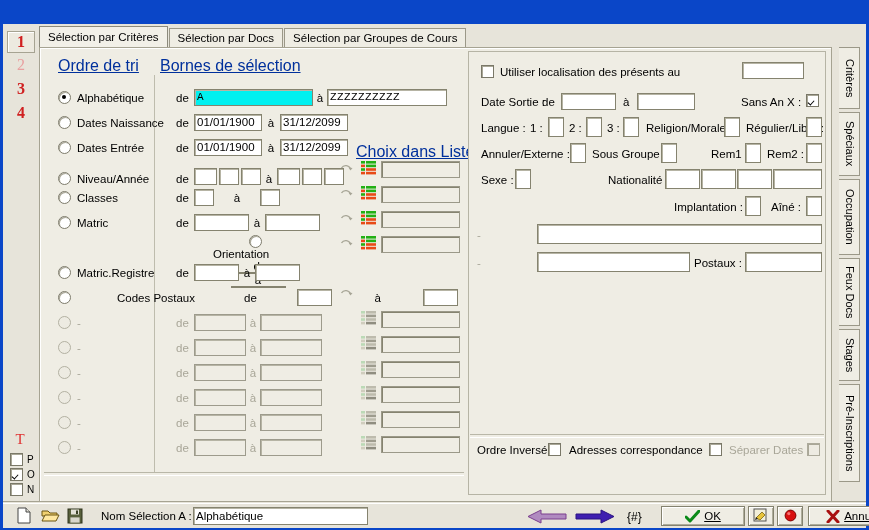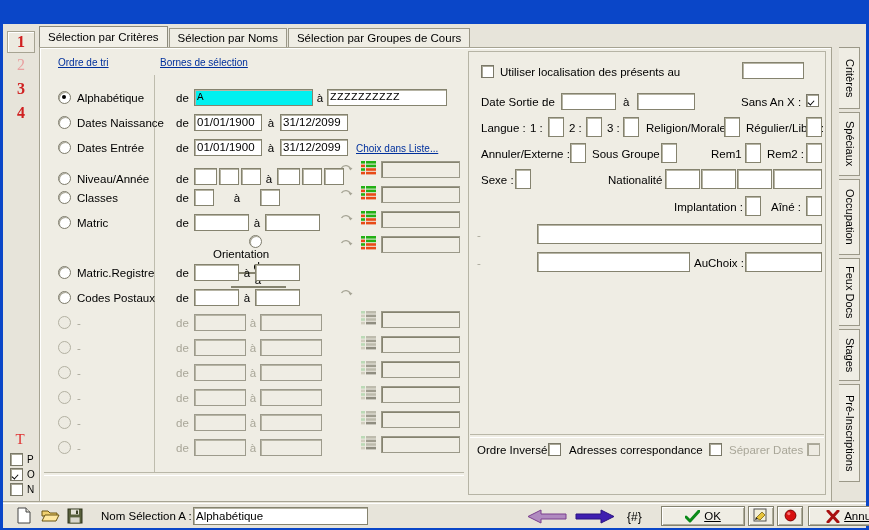--- a/index.html
+++ b/index.html
@@ -46,21 +46,21 @@
        border:solid #000;border-width:0 1.6px 1.6px 0;transform:rotate(42deg);}
   .cbx.dis{background:#EDEBE2;border-color:#ACAA9B;}
 
   
   #page{position:absolute;left:36px;top:23px;width:793px;height:455px;
         background:#EFEDE4;border:1px solid #A6A392;box-shadow:inset 1px 1px 0 #fff;box-sizing:border-box;}
   #leftpane{position:absolute;left:4px;top:3px;width:420px;height:444px;}
   #rightpane{position:absolute;left:428px;top:3px;width:358px;height:444px;
              background:#EFEDE4;border:1px solid #B6B4A5;box-sizing:border-box;}
 
-  .hdrlink{color:#00309C;text-decoration:underline;font-size:10px;white-space:nowrap;}
+  .hdrlink{color:#00309C;text-decoration:underline;font-size:16px;white-space:nowrap;}
 
   
   .row{position:absolute;left:0;height:25px;display:flex;align-items:center;}
   .radio{width:11px;height:11px;border-radius:50%;background:#fff;border:1px solid #7D7B6B;
          box-shadow:inset 1px 1px 0 #A9A797;position:relative;flex:none;margin-right:6px;}
   .radio.on::after{content:"";position:absolute;left:3px;top:3px;width:4px;height:4px;border-radius:50%;background:#000;}
   .radio.dis{background:#EDEBE2;border-color:#B3B1A2;box-shadow:none;}
   .rlabel{font-size:11.5px;white-space:nowrap;}
   .rlabel.dis{color:#A8A698;}
   .de{font-size:11.5px;}
@@ -126,21 +126,21 @@
         <span>O</span>
       </div>
       <div class="pon" style="top:457px;">
         <span class="cbx"></span>
         <span>N</span>
       </div>
     </div>
 
     <div id="tabrow">
       <div class="tab active">Sélection par Critères</div>
-      <div class="tab">Sélection par Noms</div>
+      <div class="tab">Sélection par Docs</div>
       <div class="tab">Sélection par Groupes de Cours</div>
     </div>
 
     <div id="page">
 
       <div id="leftpane">
         <div class="hdrlink abs" style="left:14px;top:6px;">Ordre de tri</div>
         <div class="hdrlink abs" style="left:116px;top:6px;">Bornes de sélection</div>
         <div class="hdrlink abs" style="left:312px;top:92px;">Choix dans Liste...</div>
 
@@ -215,21 +215,21 @@
 
         <div class="row" style="top:209px;left:14px;width:400px;">
           <span class="radio"></span>
           <span class="rlabel" style="width:90px;">Matric.Registre</span>
           <span class="de" style="width:18px;margin-left:9px;">de</span>
           <span class="fld" style="width:45px;"></span>
           <span class="de" style="width:16px;text-align:center;">à</span>
           <span class="fld" style="width:45px;"></span>
         </div>
 
-        <div class="row" style="top:234px;left:14px;width:400px;">
+        <div class="row" style="top:234px;left:14px;width:400px;gap:40px;">
           <span class="radio"></span>
           <span class="rlabel" style="width:90px;">Codes Postaux</span>
           <span class="de" style="width:18px;margin-left:9px;">de</span>
           <span class="fld" style="width:45px;"></span>
           <span class="de" style="width:16px;text-align:center;">à</span>
           <span class="fld" style="width:45px;"></span>
         </div>
 
         <div class="row" style="top:259px;left:14px;width:400px;">
           <span class="radio dis"></span>
@@ -501,21 +501,21 @@
 
         <div class="abs lbl" style="left:205px;top:149px;">Implantation :</div>
         <div class="abs fld" style="left:276px;top:144px;width:16px;height:20px;"></div>
         <div class="abs lbl" style="left:302px;top:149px;">Aîné :</div>
         <div class="abs fld" style="left:337px;top:144px;width:16px;height:20px;"></div>
 
         <div class="abs lbl dis" style="left:8px;top:177px;">-</div>
         <div class="abs fld" style="left:68px;top:172px;width:285px;height:20px;"></div>
         <div class="abs lbl dis" style="left:8px;top:205px;">-</div>
         <div class="abs fld" style="left:68px;top:200px;width:153px;height:20px;"></div>
-        <div class="abs lbl" style="left:225px;top:205px;">AuChoix :</div>
+        <div class="abs lbl" style="left:225px;top:205px;">Postaux :</div>
         <div class="abs fld" style="left:276px;top:200px;width:77px;height:20px;"></div>
 
         <div class="abs" style="left:1px;top:382px;width:354px;height:2px;border-top:1px solid #B9B7A8;border-bottom:1px solid #FFFFFF;"></div>
         <div class="abs lbl" style="left:8px;top:392px;">Ordre Inversé</div>
         <div class="abs cbx" style="left:79px;top:391px;"></div>
         <div class="abs lbl" style="left:100px;top:392px;">Adresses correspondance</div>
         <div class="abs cbx" style="left:240px;top:391px;"></div>
         <div class="abs lbl dis" style="left:260px;top:392px;">Séparer Dates</div>
         <div class="abs cbx dis" style="left:338px;top:391px;"></div>
       </div>

